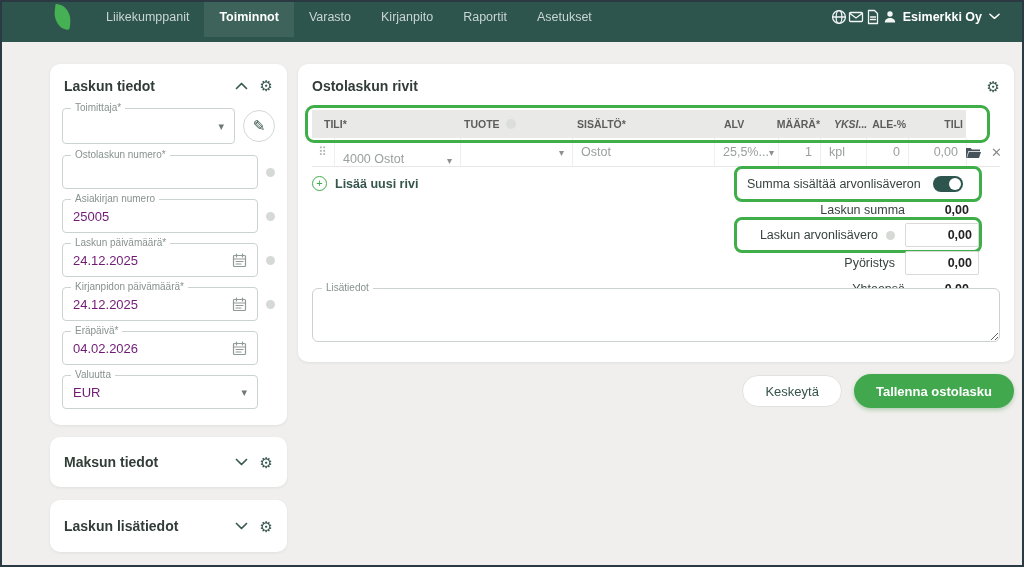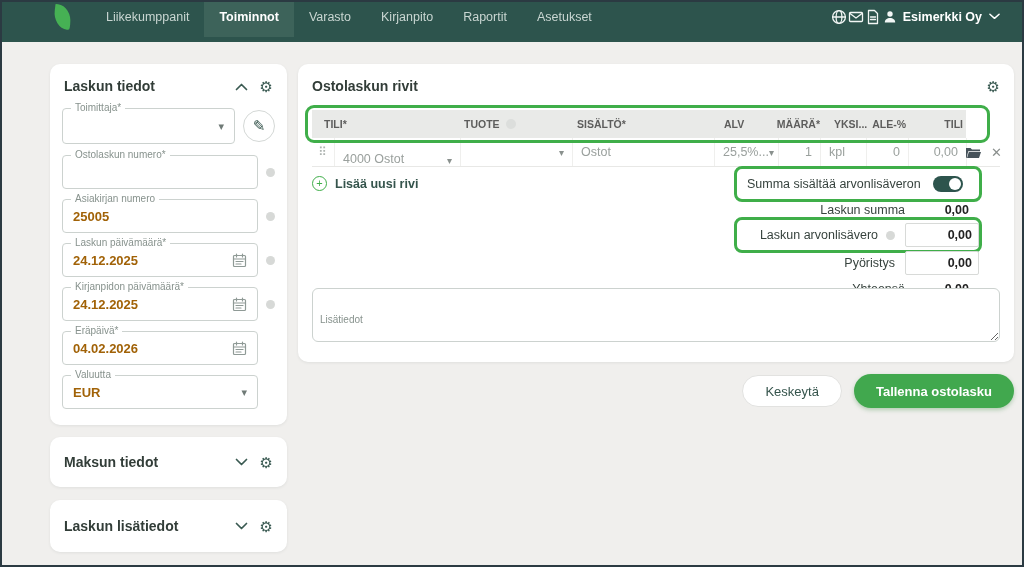--- a/index.html
+++ b/index.html
@@ -27,27 +27,27 @@
   
   .card { background:#fff; border-radius:10px; box-shadow:0 1px 3px rgba(40,50,48,.08); }
   .card-title { font-size:14px; font-weight:bold; color:#323d38; }
   .hdr-icons { display:flex; align-items:center; gap:12px; color:#3a5a52; }
   .hdr-icons svg { width:13px; height:8px; stroke:#3a5a52; }
   .gear { font-size:15px; line-height:1; color:#3a5a52; cursor:pointer; }
 
   
   .left-col { position:absolute; left:48px; top:62px; width:237px; }
   .invoice-card { padding:14px 12px 16px 12px; }
-  .invoice-card .head { display:flex; align-items:flex-end; justify-content:space-between; margin-bottom:14px; padding:0 2px; }
+  .invoice-card .head { display:flex; align-items:flex-start; justify-content:space-between; margin-bottom:14px; padding:0 2px; }
   .frow { display:flex; align-items:center; gap:8px; margin-bottom:10px; }
   .fld { position:relative; height:34px; border:1px solid #ccd2cf; border-radius:4px; background:#fff;
          width:196px; display:flex; align-items:center; padding:0 10px; }
   .fld.tall { height:36px; width:auto; flex:1; }
   .fld .lab { position:absolute; top:-7px; left:8px; font-size:10px; color:#87928d; background:#fff; padding:0 4px; white-space:nowrap; }
-  .fld .val { font-size:13px; font-weight:bold; color:#a16207; }
+  .fld .val { font-size:13px; font-weight:normal; color:#701a75; }
   .fld .caret { margin-left:auto; color:#6f7a76; font-size:11px; }
   .fld .cal { margin-left:auto; color:#8f9a96; }
   .fld .cal svg { width:15px; height:15px; display:block; }
   .info-dot { width:9px; height:9px; border-radius:50%; background:#d7d9d7; flex:0 0 auto; }
   .pencil-btn { width:32px; height:32px; border-radius:50%; border:1px solid #d4d8d6; background:#fff;
                 display:flex; align-items:center; justify-content:center; font-size:15px; color:#35544c; cursor:pointer; flex:0 0 auto; }
   .collapsed-card { height:50px; display:flex; align-items:center; justify-content:space-between; padding:0 14px; margin-top:12px; }
   .collapsed-card.last { height:52px; margin-top:13px; }
 
   
@@ -88,21 +88,21 @@
   .row-plain { height:23px; }
   .row-input { height:28px; }
   .plain-val { width:74px; text-align:right; padding-right:10px; font-weight:bold; color:#222; }
   .sum-input { width:74px; height:24px; border:1px solid #d8dad8; border-radius:2px; background:#fff;
                display:flex; align-items:center; justify-content:flex-end; padding-right:6px;
                font-weight:bold; color:#222; margin-left:10px; }
   .srow .info-dot { margin-left:8px; }
 
   
   .notes { margin-top:97px; position:relative; width:688px; }
-  .notes .lab { position:absolute; top:-6px; left:4px; font-size:10px; color:#87928d; background:#fff; padding:0 4px; z-index:1;margin-top:32px; }
+  .notes .lab { position:absolute; top:-6px; left:10px; font-size:10px; color:#87928d; background:#fff; padding:0 4px; z-index:1; }
   .notes textarea { width:688px; height:54px; border:1px solid #ccd2cf; border-radius:6px; resize:vertical;
                     font-family:"Liberation Sans", sans-serif; font-size:13px; padding:8px 10px; color:#3b3b3a; outline:none; }
   .btn-bar { margin-top:12px; display:flex; justify-content:flex-end; align-items:center; gap:12px; width:716px; }
   .btn-cancel { height:32px; padding:0 22px; border-radius:999px; background:#fff; border:1px solid #e2e2e0;
                 color:#35544c; font-size:13px; font-family:"Liberation Sans",sans-serif; cursor:pointer; }
   .btn-save { height:34px; padding:0 22px; border-radius:999px; background:#41a84e; border:none;
               color:#fff; font-size:13px; font-weight:bold; font-family:"Liberation Sans",sans-serif;
               box-shadow:0 2px 4px rgba(60,140,70,.35); cursor:pointer; }
 
   svg { stroke-linecap:round; stroke-linejoin:round; }
@@ -288,21 +288,21 @@
       <div class="hl-head"></div>
       <div class="thead">
         <div class="th" style="width:148px; padding-left:12px;">TILI*</div>
         <div class="th" style="width:112px; padding-left:4px; gap:6px;">
           <span>TUOTE</span>
           <span class="info-dot" style="width:10px;height:10px;background:#dcdedc;"></span>
         </div>
         <div class="th" style="width:142px; padding-left:5px;">SISÄLTÖ*</div>
         <div class="th" style="width:64px; padding-left:10px;">ALV</div>
         <div class="th" style="width:42px; justify-content:flex-end;">MÄÄRÄ*</div>
-        <div class="th" style="width:46px; padding-left:14px;">YKSI...</div>
+        <div class="th" style="width:46px; padding-left:14px;font-style:italic;">YKSI...</div>
         <div class="th" style="width:42px; justify-content:flex-end; padding-right:2px;">ALE-%</div>
         <div class="th" style="width:58px; justify-content:flex-end; padding-right:3px;">TILI</div>
       </div>
 
       <div class="trow">
         <div class="td first" style="width:22px; padding:0 0 0 6px;">
             <span class="drag-dots">⠿</span>
           </div>
         <div class="td" style="width:126px;align-items:flex-end;">
           <span>4000 Ostot</span>

